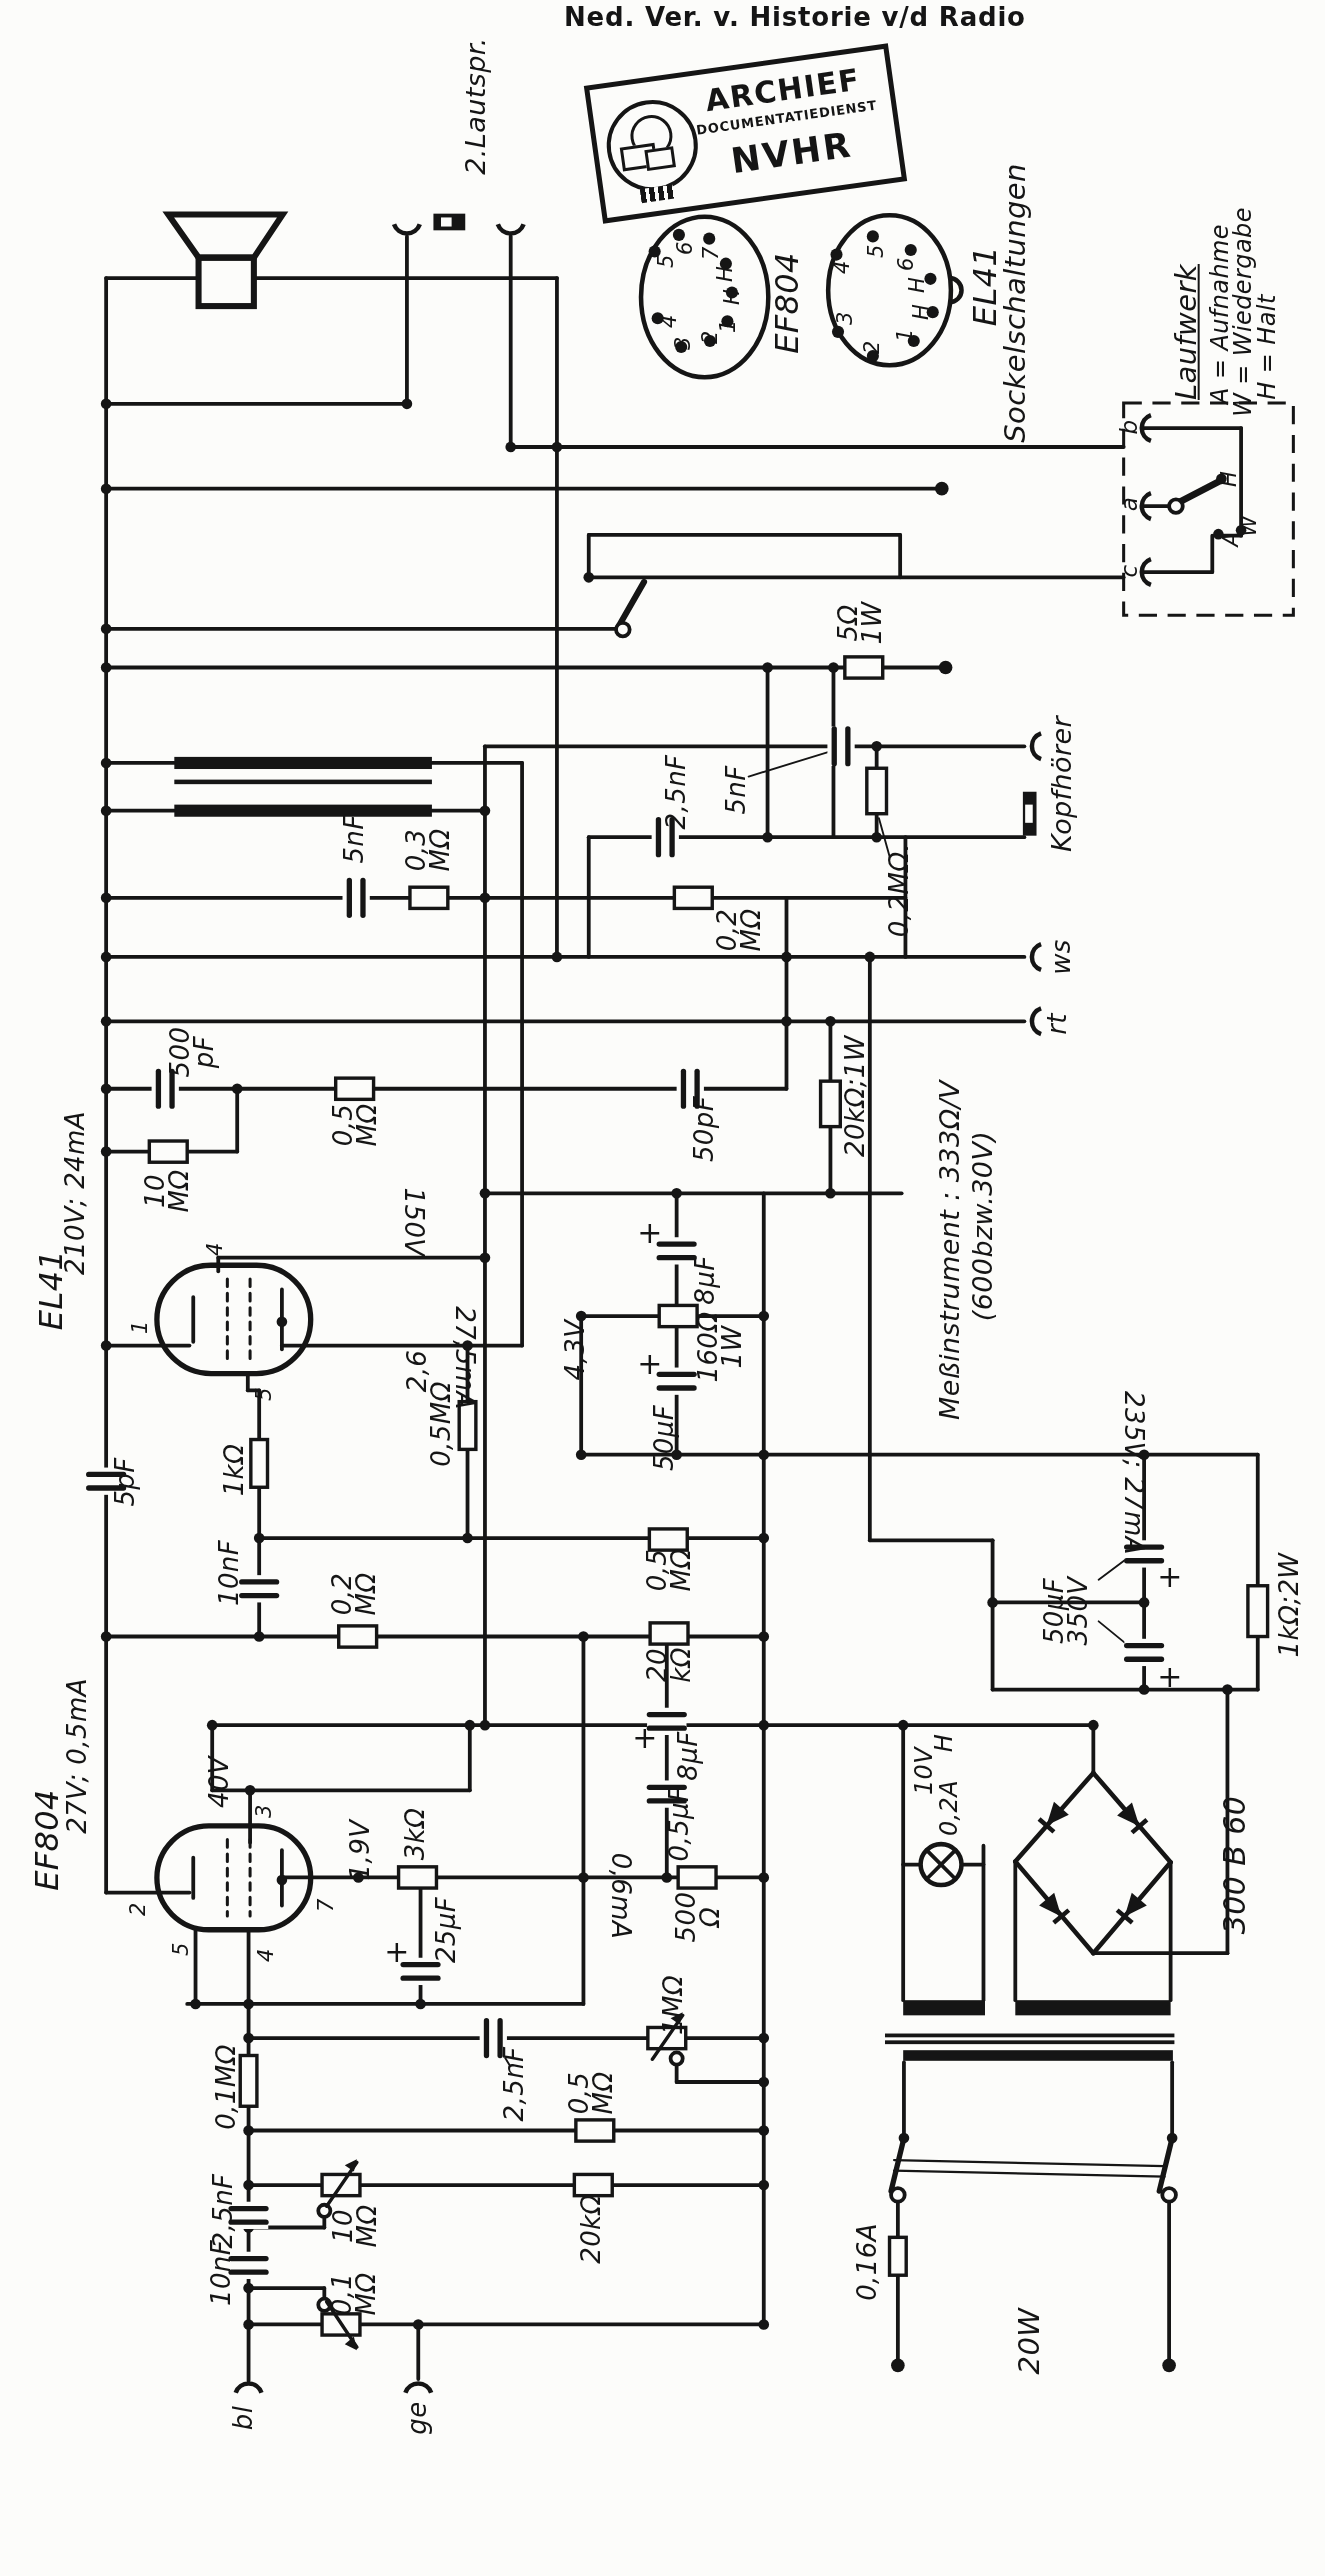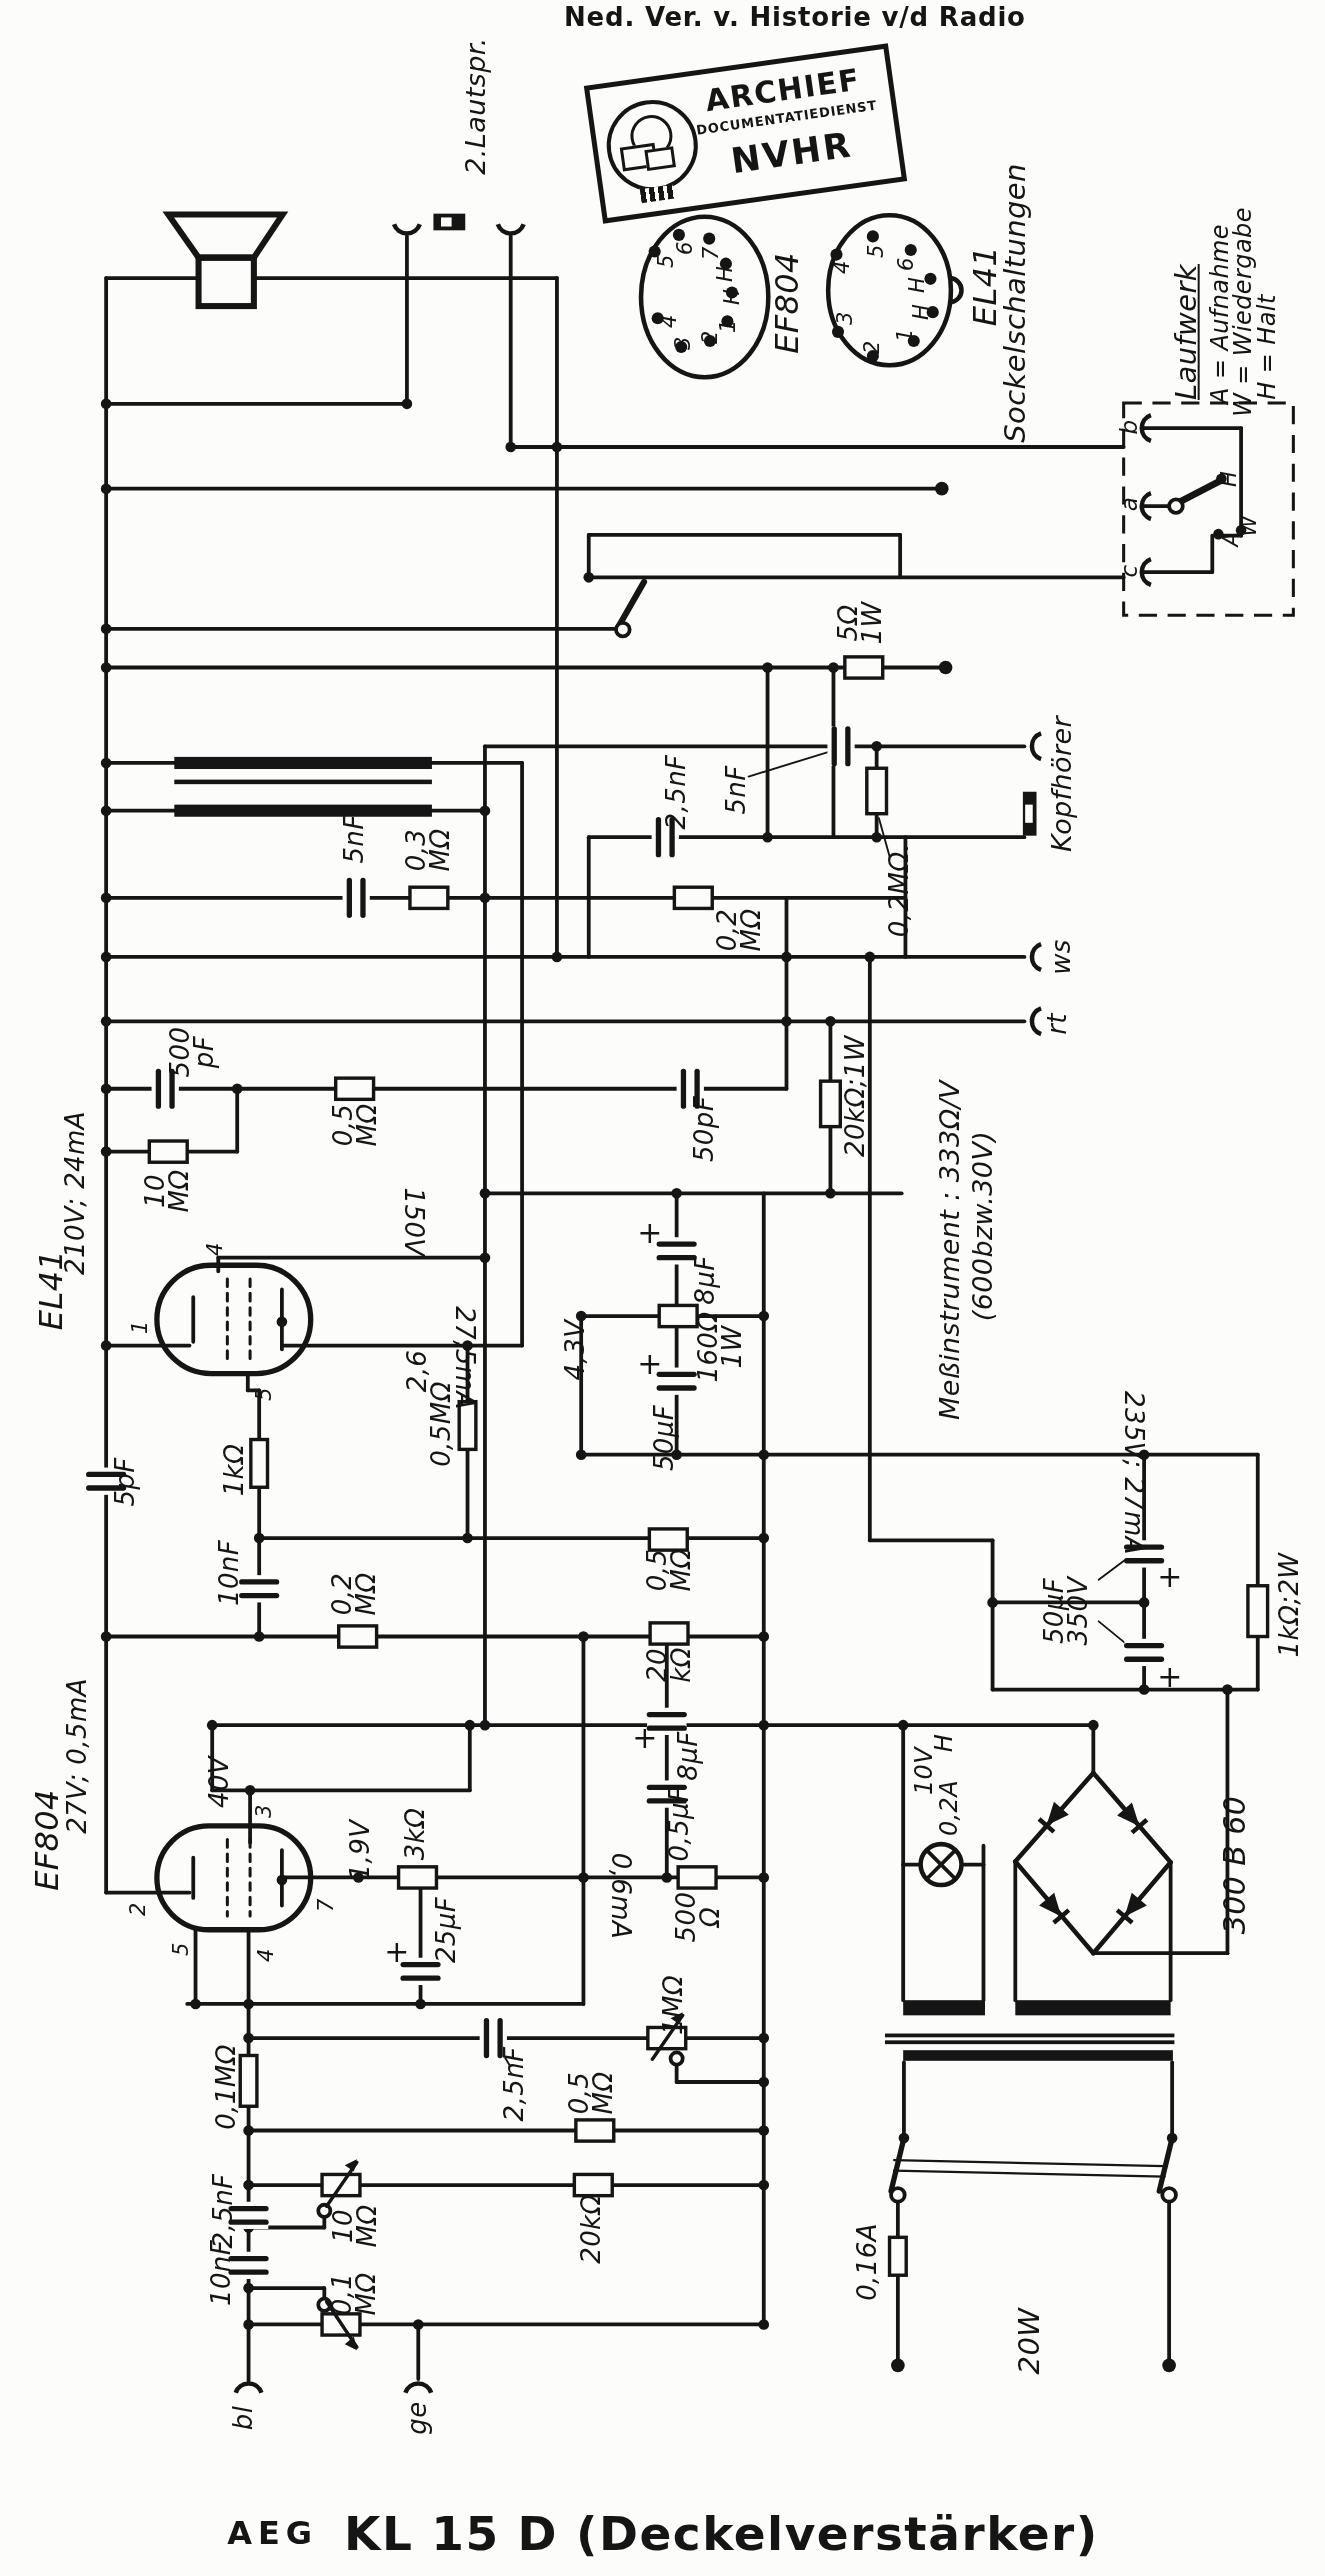--- a/index.html
+++ b/index.html
@@ -542,17 +542,14 @@
       <div class="lb" style="left: 868px; top: 2262px; font-size: 26px; transform: translate(-50%, -50%) rotate(-90deg);">0,16A</div>
       <div class="lb" style="left: 1029px; top: 2341px; font-size: 29px; transform: translate(-50%, -50%) rotate(-90deg);">20W</div>
       <div class="lb" style="left: 650px; top: 1233px; font-size: 30px; transform: translate(-50%, -50%) rotate(0deg);">+</div>
       <div class="lb" style="left: 650px; top: 1364px; font-size: 30px; transform: translate(-50%, -50%) rotate(0deg);">+</div>
       <div class="lb" style="left: 1170px; top: 1577px; font-size: 30px; transform: translate(-50%, -50%) rotate(0deg);">+</div>
       <div class="lb" style="left: 1170px; top: 1677px; font-size: 30px; transform: translate(-50%, -50%) rotate(0deg);">+</div>
       <div class="lb" style="left: 645px; top: 1738px; font-size: 30px; transform: translate(-50%, -50%) rotate(0deg);">+</div>
       <div class="lb" style="left: 397px; top: 1952px; font-size: 30px; transform: translate(-50%, -50%) rotate(0deg);">+</div>
     </div>
 
-  <div class="footer">
-    <span class="brand">AEG</span><span class="model">KL 15 D (Deckelverstärker)</span>
-  </div>
 </div>
 
 
 </body></html>

